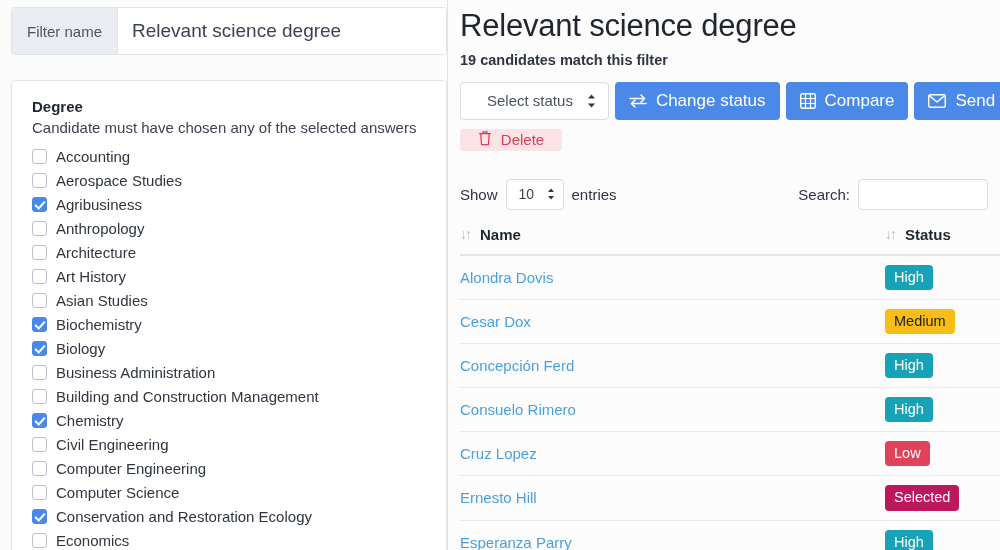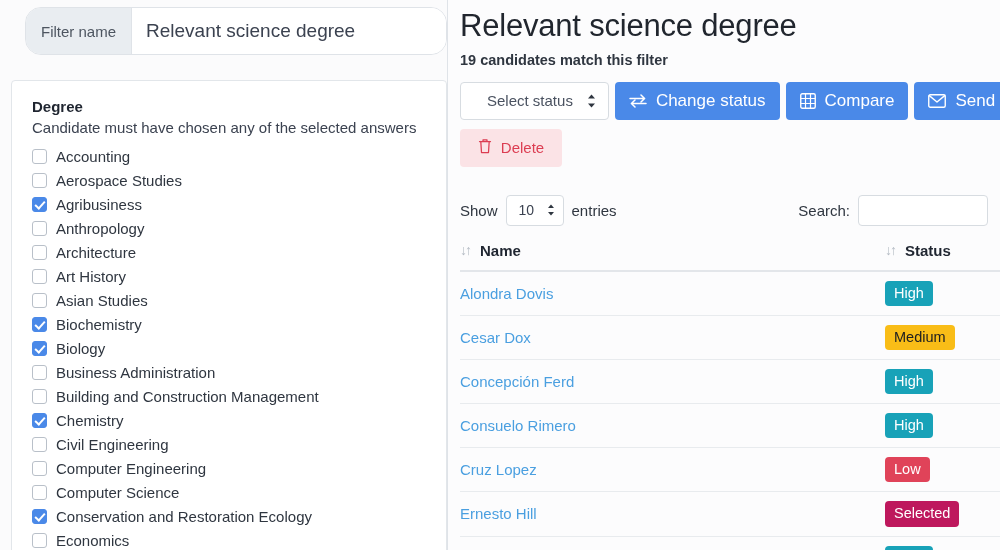--- a/index.html
+++ b/index.html
@@ -18,25 +18,25 @@
     width: 448px;
     height: 550px;
     background: #fbfbfc;
     border-right: 1px solid #dfe3e8;
     position: relative;
     overflow: hidden;
     flex: 0 0 448px;
   }
   .filter-name-card {
     position: absolute;
-    left: 25px; top: 7px; right: 0px;
+    left: 11px; top: 7px; right: 0px;
     height: 48px;
     background: #ffffff;
     border: 1px solid #dfe3e8;
-    border-radius: 16px;
+    border-radius: 4px;
     display: flex;
     align-items: stretch;
     overflow: hidden;
   }
   .filter-name-label {
     background: #e9edf1;
     border-right: 1px solid #dfe3e8;
     display: flex; align-items: center;
     padding: 0 15px;
     font-size: 15px;
@@ -162,21 +162,21 @@
     padding: 0 14px;
     gap: 9px;
     font-size: 17px;
     white-space: nowrap;
     font-family: "Liberation Sans", sans-serif;
     cursor: pointer;
   }
   .btn svg { display: block; }
   .btn-delete {
     margin-top: 9px;
-    height: 38px;
+    height: 22px;
     width: 102px;
     background: #fbe3e6;
     color: #dc3d52;
     border: none;
     border-radius: 4px;
     display: flex; align-items: center;
     justify-content: center;
     gap: 9px;
     font-size: 15px;
     font-family: "Liberation Sans", sans-serif;

